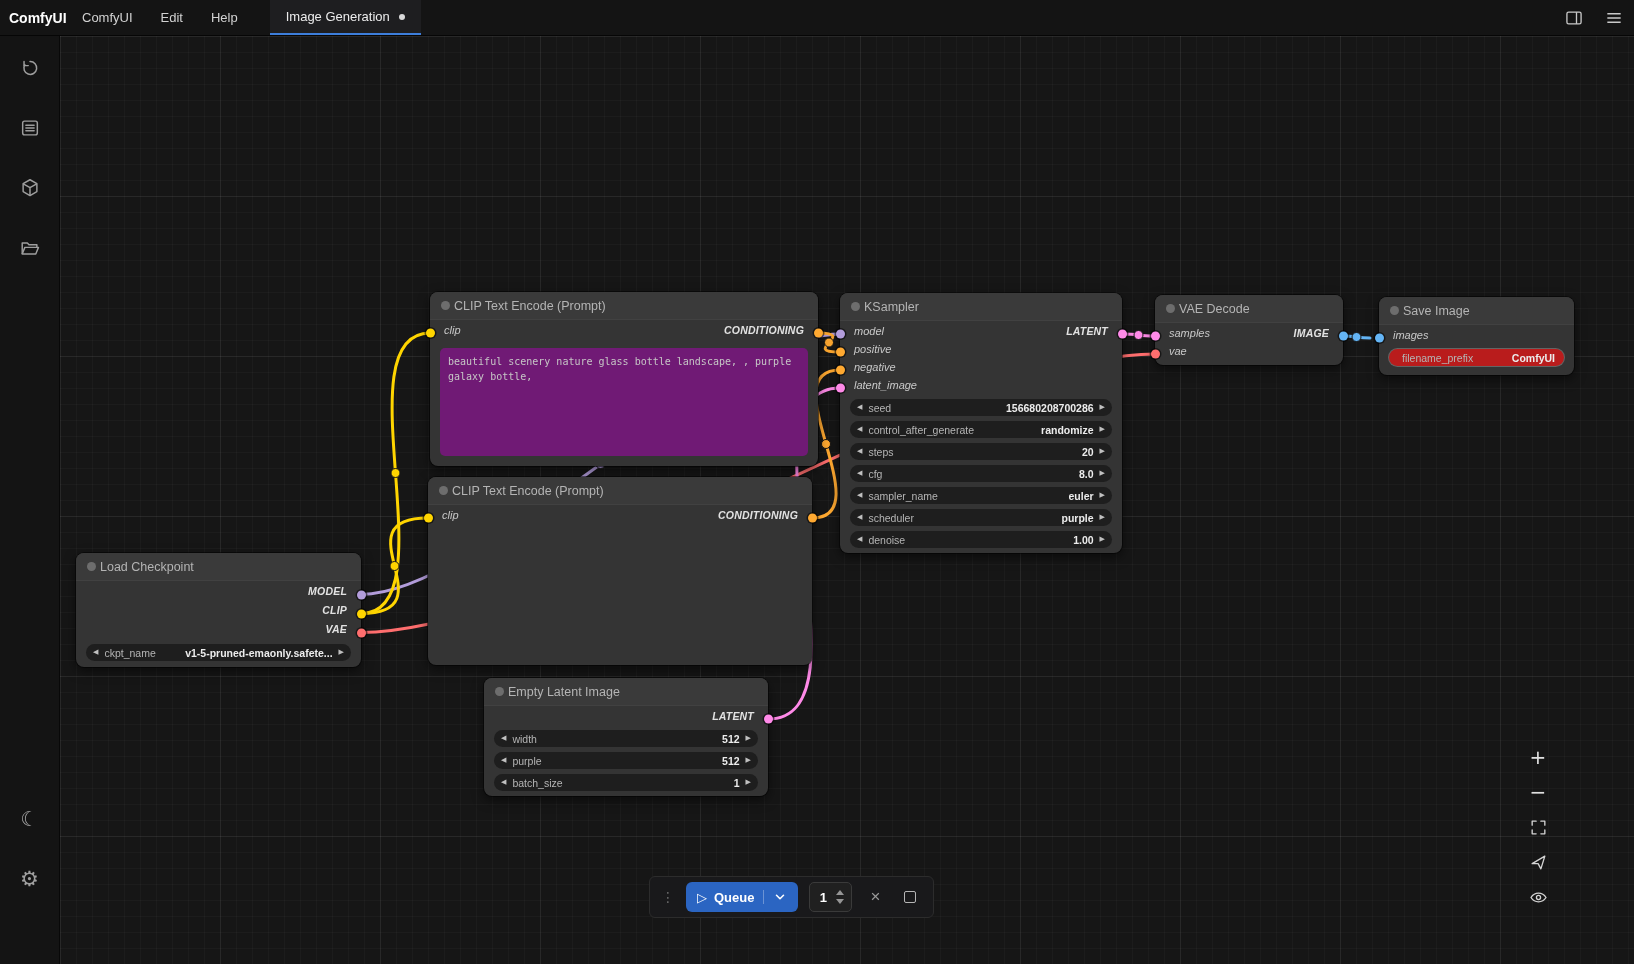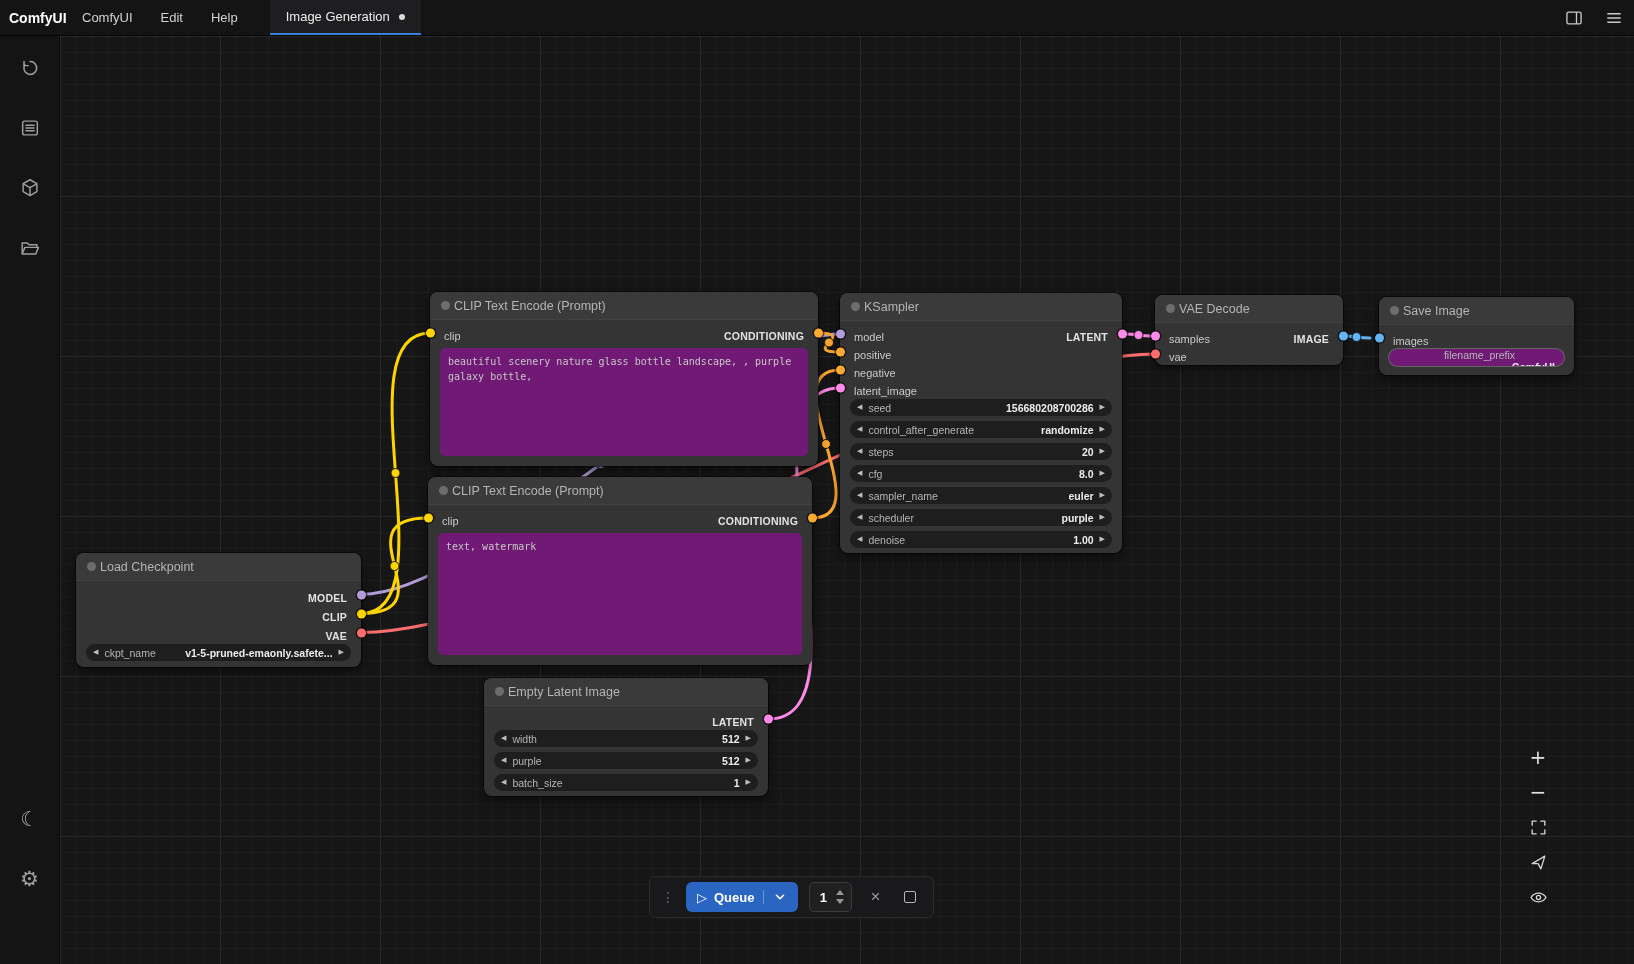--- a/index.html
+++ b/index.html
@@ -61,22 +61,22 @@
     box-shadow:0 0 0 1px rgba(0,0,0,0.5), 0 4px 12px rgba(0,0,0,0.55);
     display:flex; flex-direction:column; color:#cccccc;
   }
   .node-header { height:28px; flex:0 0 28px; display:flex; align-items:center; gap:4px;
                  padding:0 11px; background:#3a3a3a; border-radius:8px 8px 0 0;
                  border-bottom:1px solid rgba(255,255,255,0.04); }
   .collapse-dot { width:9px; height:9px; border-radius:50%; background:#6d6d6d; flex:0 0 9px; }
   .node-title { font-size:12.5px; color:#b4b4b4; white-space:nowrap; overflow:hidden; }
   .node-body-pad { height:4px; flex:0 0 4px; }
 
-  .srow { position:relative; height:18px; flex:0 0 18px; display:flex; align-items:flex-end;
-          padding:0 14px; font-size:11px; }
+  .srow { position:relative; height:18px; flex:0 0 18px; display:flex; align-items:flex-start;
+          padding:0 14px; font-size:11px;font-style:italic; }
   .srow.h19 { height:19px; flex:0 0 19px; }
   .in-label { color:#c9c9c9; }
   .out-label { margin-left:auto; color:#e2e2e2; font-weight:bold; font-size:10.5px; letter-spacing:0.2px; }
   .sdot { position:absolute; width:9px; height:9px; border-radius:50%; top:50%;
           transform:translateY(-50%); box-shadow:0 0 0 1.5px rgba(0,0,0,0.55); }
   .sdot.in { left:-4.5px; }
   .sdot.out { right:-4.5px; }
   .c-model { background:#B39DDB; } .c-clip { background:#FFD500; } .c-vae { background:#FF6E6E; }
   .c-cond { background:#FFA931; } .c-latent { background:#FF8AE8; } .c-image { background:#64B5F6; }
 
@@ -86,21 +86,21 @@
     line-height:1.5; color:#c6c6c6; white-space:pre-wrap; overflow:hidden;
   }
 
   .widget { display:flex; align-items:center; height:17px; flex:0 0 17px;
             background:#1e1e1e; border-radius:9px; padding:0 7px; margin:0 10px 5px 10px;
             font-size:10.5px; }
   .warrow { font-size:7px; color:#c0c0c0; line-height:1; font-family:"DejaVu Sans", sans-serif; }
   .wlabel { color:#b5b5b5; margin-left:6px; white-space:nowrap; }
   .wvalue { margin-left:auto; margin-right:6px; color:#ececec; font-weight:bold; white-space:nowrap;
             overflow:hidden; text-overflow:ellipsis; }
-  .widget.text-widget { background:#701a75; box-shadow:0 0 0 1px rgba(160,160,160,0.45); border-radius:9px;flex-direction:column; }
+  .widget.text-widget { background:#b91c1c; box-shadow:0 0 0 1px rgba(160,160,160,0.45); border-radius:9px; }
   .widget.text-widget .wvalue { margin-right:2px; }
   .wspacer { height:2px; flex:0 0 2px; }
 
   
   .queue-toolbar {
     position:absolute; left:649px; top:876px; z-index:5; height:42px;
     background:#19191b; border:1px solid #2c2c2c; border-radius:6px;
     display:flex; align-items:center; gap:11px; padding:0 11px;
   }
   .drag-handle { color:#6a6a6a; font-size:14px; line-height:1; font-family:"DejaVu Sans", sans-serif; }
@@ -239,21 +239,20 @@
       <span class="collapse-dot"></span>
       <span class="node-title">CLIP Text Encode (Prompt)</span>
     </div>
     <div class="node-body-pad"></div>
     <div class="srow">
       <span class="sdot in c-clip"></span>
       <span class="in-label">clip</span>
       <span class="out-label">CONDITIONING</span>
       <span class="sdot out c-cond"></span>
     </div>
-    <div class="prompt">text, watermark</div>
   </section>
 
   <section class="node" style="left:76px;top:553px;width:285px;height:114px">
     <div class="node-header">
       <span class="collapse-dot"></span>
       <span class="node-title">Load Checkpoint</span>
     </div>
     <div class="node-body-pad"></div>
     <div class="srow h19">
       <span class="out-label">MODEL</span>

